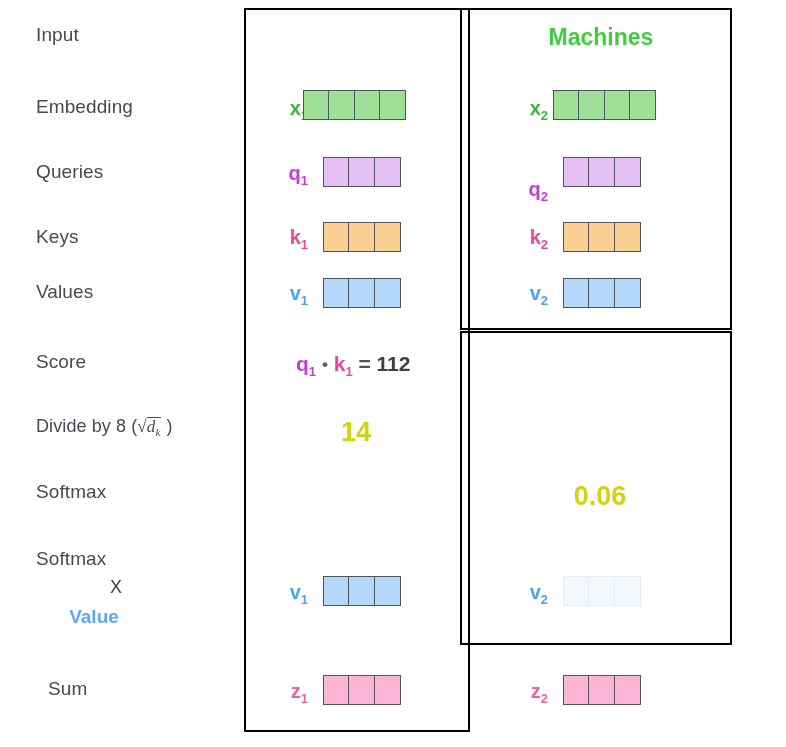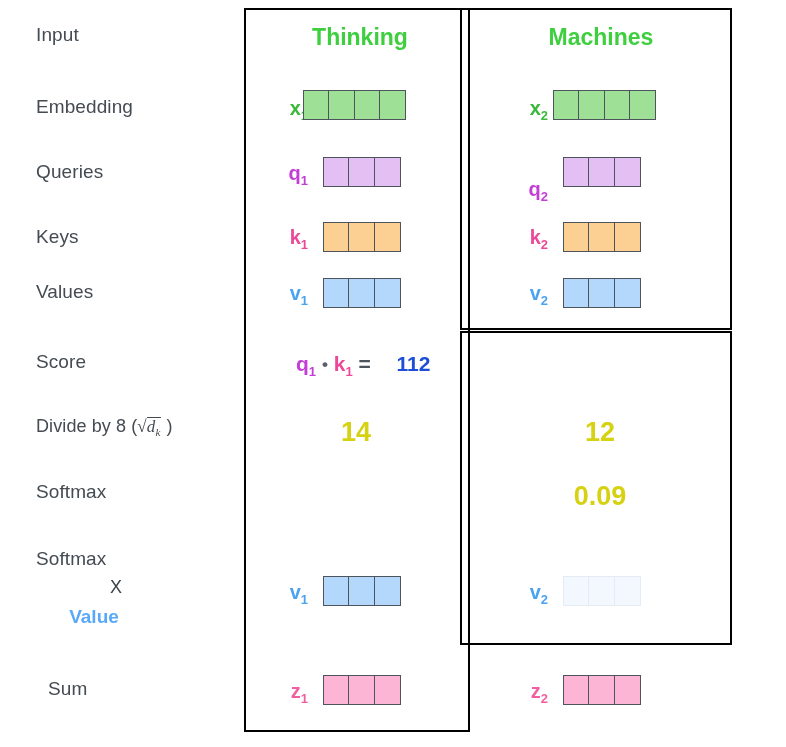--- a/index.html
+++ b/index.html
@@ -62,21 +62,21 @@
     white-space:nowrap;
     text-align:right;
     width:40px;
   }
   .vsym sub{font-size:13px;font-weight:bold;}
   .c-green{color:#3ab83a;}
   .c-purple{color:#c23ed6;}
   .c-orange{color:#ec4899;}
   .c-blue{color:#4aa3f0;}
   .c-pink{color:#f25fa0;}
-  .c-yellow{color:#1d4ed8;margin-left:20px;}
+  .c-yellow{color:#404040;}
 
   
   .vecrow{position:absolute;display:flex;}
   .cell{
     width:27px;height:30px;
     box-sizing:border-box;
     border:1.6px solid #4d545c;
     margin-left:-1.6px;
   }
   .cell:first-child{margin-left:0;}
@@ -110,21 +110,20 @@
 <body>
 
 <div class="stage">
 
   <div class="outline" id="box-thinking"></div>
   <div class="outline" id="box-machines"></div>
   <div class="outline" id="box-score"></div>
   <div class="patch" id="patch-a"></div>
   <div class="patch" id="patch-b"></div>
 
-  <div class="colheader" style="left:260px;top:24px;">Thinking</div>
   <div class="colheader" style="left:501px;top:24px;">Machines</div>
 
   <div class="rowlabel" style="left:36px;top:24px;">Input</div>
   <div class="rowlabel" style="left:36px;top:96px;">Embedding</div>
   <div class="rowlabel" style="left:36px;top:161px;">Queries</div>
   <div class="rowlabel" style="left:36px;top:226px;">Keys</div>
   <div class="rowlabel" style="left:36px;top:281px;">Values</div>
   <div class="rowlabel" style="left:36px;top:351px;">Score</div>
 
   <div class="rowlabel mathwrap" style="left:36px;top:416px;">
@@ -216,23 +215,22 @@
   <div class="formula" style="left:296px;top:352px;">
     <span class="c-purple"><span>q</span><sub>1</sub></span>
     <span class="dot">•</span>
     <span class="c-orange"><span>k</span><sub>1</sub></span>
     <span class="eq">=</span>
     <span class="c-yellow">112</span>
   </div>
 
 
   <div class="numval" style="left:296px;top:417px;">14</div>
-  <div class="numval" style="left:540px;top:417px;">12</div>
-
-  <div class="numval" style="left:540px;top:481px;">0.09</div>
+
+  <div class="numval" style="left:540px;top:481px;">0.06</div>
 
   <div class="vsym c-blue" style="left:268px;top:581px;">
     <span>v</span><sub>1</sub>
   </div>
   <div class="vecrow" style="left:323px;top:576px;">
     <div class="cell blue"></div>
     <div class="cell blue"></div>
     <div class="cell blue"></div>
   </div>
 

